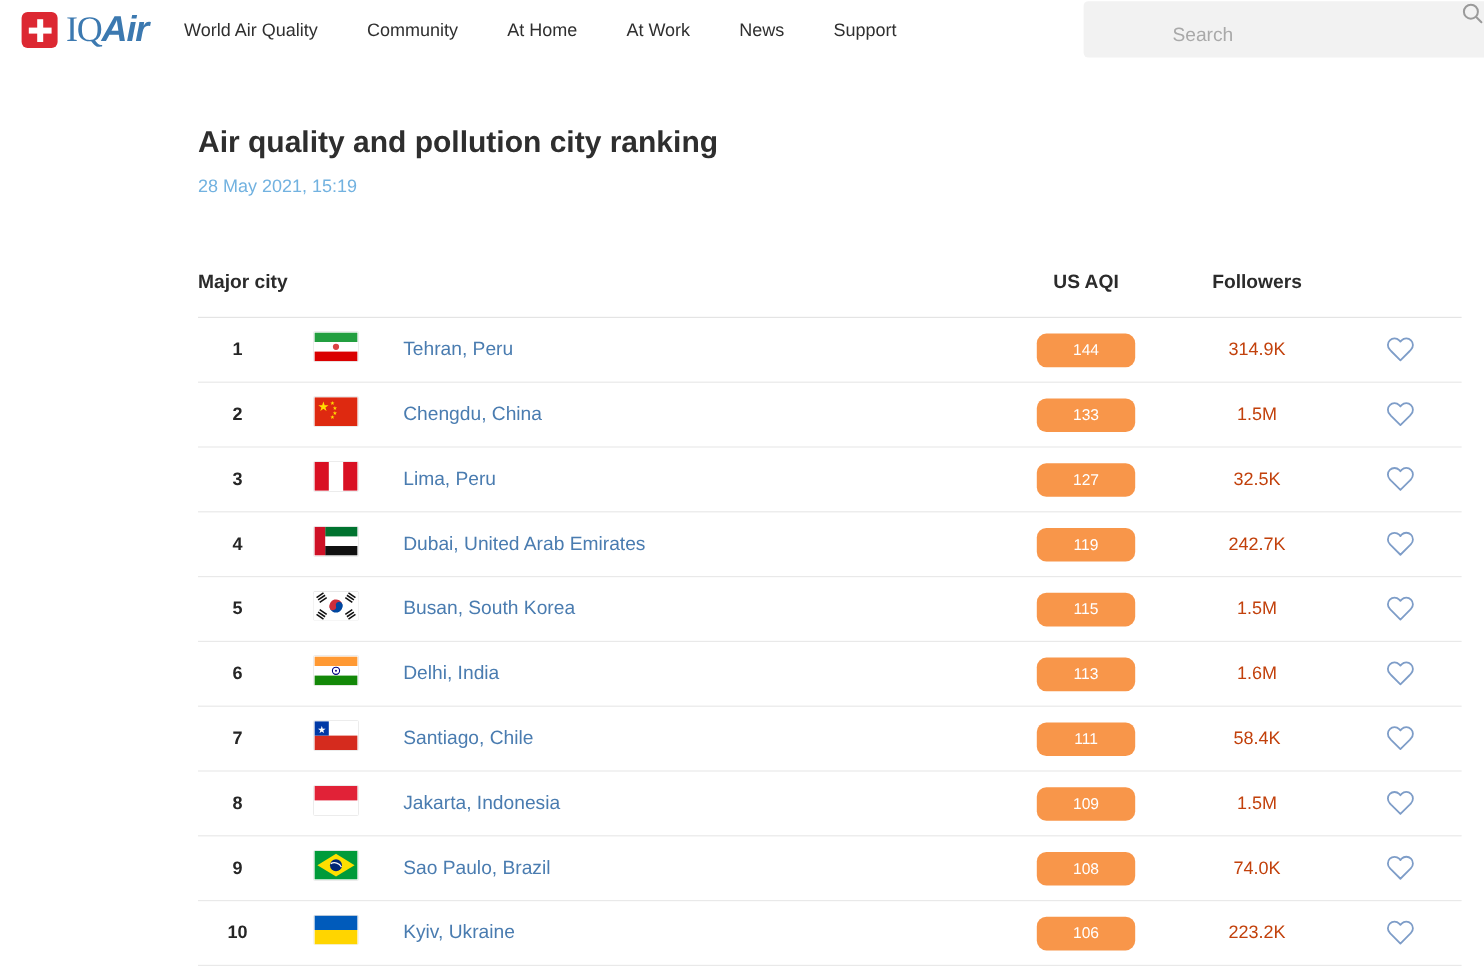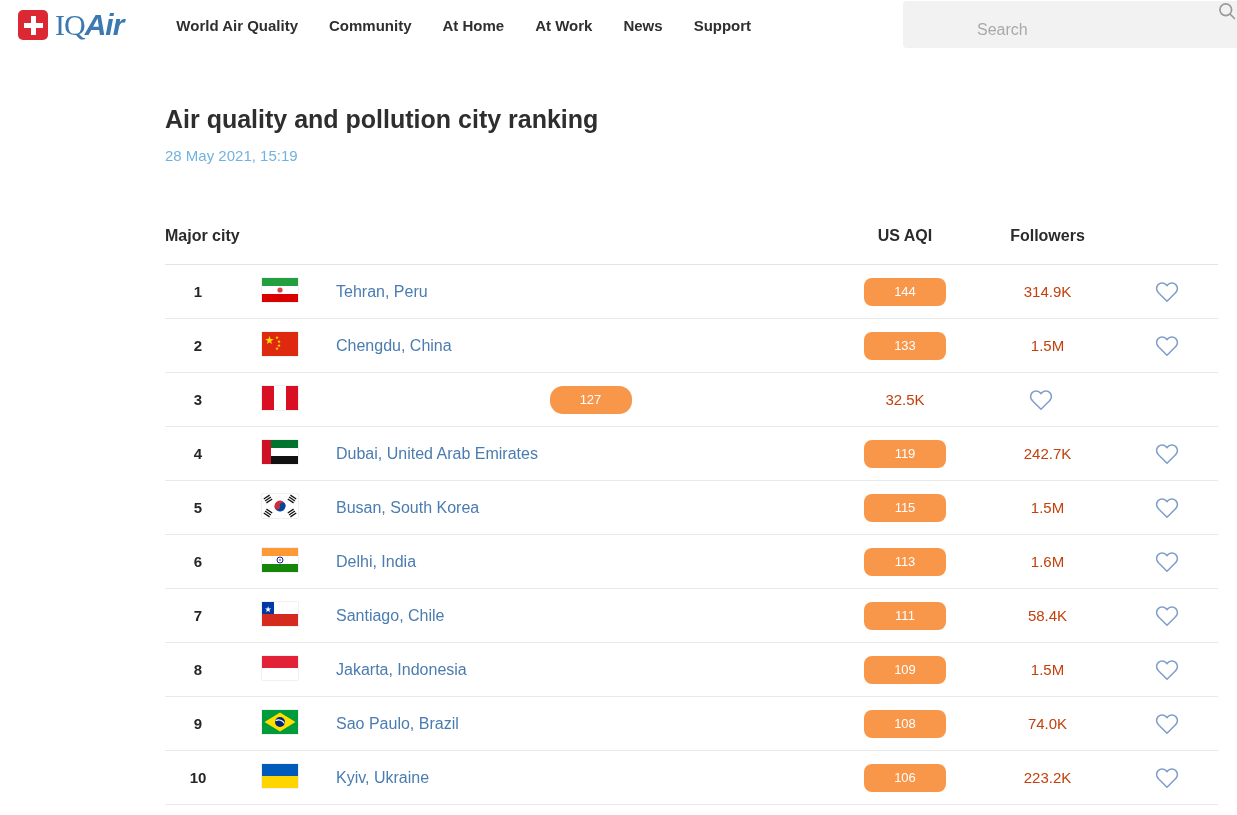--- a/index.html
+++ b/index.html
@@ -12,21 +12,21 @@
   .logo-mark { width:30px; height:30px; background:#dc2832; border-radius:5px;
     position:relative; flex:0 0 auto; }
   .logo-mark::before { content:""; position:absolute; left:13px; top:6px;
     width:5px; height:19px; background:#fff; }
   .logo-mark::after { content:""; position:absolute; left:6px; top:13px;
     width:19px; height:5px; background:#fff; }
   .logo-text { margin-left:7px; font-size:30px; color:#3c79b0; line-height:1; }
   .logo-iq { font-family:"Liberation Serif", serif; letter-spacing:-1px; }
   .logo-air { font-style:italic; font-weight:bold; letter-spacing:-1px; }
 
-  .nav { display:flex; margin-left:53px; gap:31px;font-weight:bold; }
+  .nav { display:flex; margin-left:30px; gap:41px; }
   .nav-item { font-size:15px; color:#2f2f2f; text-decoration:none; cursor:pointer; }
 
   .search { position:absolute; right:0; top:1px; width:334px; height:47px;
     background:#f2f2f2; border-radius:4px 0 0 4px; display:flex; align-items:flex-end;
     padding-left:23px;flex-direction:column; }
   .search svg { flex:0 0 auto; }
   .search input { border:none; outline:none; background:transparent;
     font-size:16px; color:#333; margin-left:14px; width:260px;
     font-family:"Liberation Sans", sans-serif; }
   .search input::placeholder { color:#a9a9a9; }
@@ -153,22 +153,25 @@
 
   <div class="row">
     <div class="rank">3</div>
     <div class="flagcell">
       <span class="flag"><svg width="36" height="24" viewBox="0 0 36 24">
                 <rect width="36" height="24" fill="#fff"></rect>
                 <rect width="12" height="24" fill="#d91023"></rect>
                 <rect x="24" width="12" height="24" fill="#d91023"></rect>
               </svg></span>
     </div>
-    <div class="aqicell">
-      <span class="badge" style="background: rgb(248, 150, 74); border-radius: 13px;">127</span>
+    <div>
+      <a class="citylink">Lima, Peru</a>
+    </div>
+    <div class="aqicell">
+      <span class="badge" style="background: rgb(248, 150, 74);">127</span>
     </div>
     <div class="followers">32.5K</div>
     <div class="heartcell">
       <button class="heartbtn">
         <svg width="24" height="24" viewBox="0 0 24 24" fill="none" stroke="#7e9dc8" stroke-width="1.5" stroke-linejoin="round">
           <path d="M20.8 4.6a5.5 5.5 0 0 0-7.8 0L12 5.7l-1-1.1a5.5 5.5 0 0 0-7.8 7.8l1 1.1 7.8 7.8 7.8-7.8 1-1.1a5.5 5.5 0 0 0 0-7.8z"></path>
         </svg>
       </button>
     </div>
   </div>

